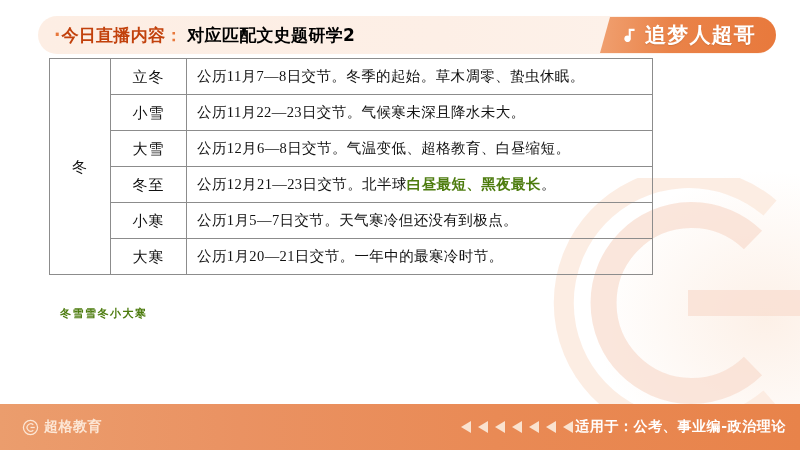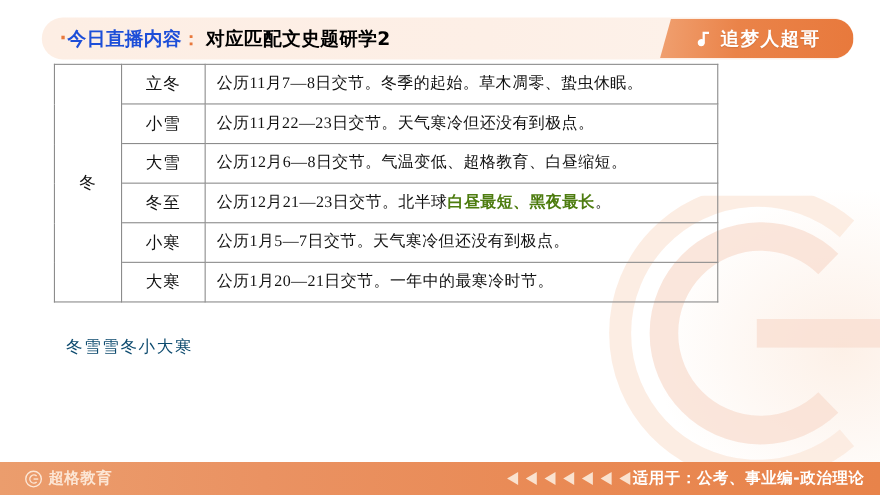--- a/index.html
+++ b/index.html
@@ -71,21 +71,21 @@
     font-family: "DejaVu Sans", "Liberation Sans", sans-serif;
   }
   .header-dot {
     color: #e8783c;
     font-size: 17px;
     font-weight: 700;
     margin-right: 1px;
     line-height: 1;
   }
   .header-label {
-    color: #1d4ed8;
+    color: #c2410c;
     font-size: 17px;
     font-weight: 700;
     letter-spacing: 0.3px;
   }
   .header-colon {
     color: #e8783c;
     font-size: 17px;
     font-weight: 700;
     margin: 0 5px 0 0;
   }
@@ -122,21 +122,21 @@
     font-family: "DejaVu Sans", "Liberation Sans", sans-serif;
   }
   .badge-note {
     width: 19px;
     height: 19px;
     flex: 0 0 auto;
   }
   .badge-note svg { display:block; width:100%; height:100%; }
   .badge-text {
     color: #ffffff;
-    font-size: 17px;
+    font-size: 21px;
     font-weight: 700;
     letter-spacing: 1.2px;
     text-shadow: 0 1px 1px rgba(185,95,45,0.45);
   }
 
   
   .term-table {
     position: absolute;
     left: 49px;
     top: 58px;
@@ -182,33 +182,33 @@
     font-weight: 700;
   }
 
   
   .mnemonic {
     position: absolute;
     left: 60px;
     top: 306px;
     z-index: 2;
     font-family: "Liberation Serif", "DejaVu Serif", serif;
-    font-size: 15px;
-    font-weight: 400;
-    color: #0c4a6e;
+    font-size: 11px;
+    font-weight: 700;
+    color: #4d7c0f;
     letter-spacing: 1.5px;
   }
 
   
   .footer {
     position: absolute;
     left: 0;
     bottom: 0;
     width: 800px;
-    height: 30px;
+    height: 46px;
     background: linear-gradient(90deg, #eb9d6d 0%, #ea9262 30%, #e98a55 62%, #e8834a 100%);
     z-index: 5;
     display: flex;
     align-items: center;
   }
   .footer-logo {
     display: flex;
     align-items: center;
     gap: 5px;
     margin-left: 22px;
@@ -298,21 +298,21 @@
 
   <table class="term-table">
     <tbody>
       <tr>
         <td class="season-cell" rowspan="6">冬</td>
         <td class="term-cell">立冬</td>
         <td class="desc-cell"><span>公历11月7—8日交节。冬季的起始。草木凋零、蛰虫休眠。</span></td>
       </tr>
       <tr>
         <td class="term-cell">小雪</td>
-        <td class="desc-cell"><span>公历11月22—23日交节。天气寒冷但还没有到极点。</span></td>
+        <td class="desc-cell"><span>公历11月22—23日交节。气候寒未深且降水未大。</span></td>
       </tr>
       <tr>
         <td class="term-cell">大雪</td>
         <td class="desc-cell"><span>公历12月6—8日交节。气温变低、超格教育、白昼缩短。</span></td>
       </tr>
       <tr>
         <td class="term-cell">冬至</td>
         <td class="desc-cell"><span>公历12月21—23日交节。北半球</span><span class="hl">白昼最短、黑夜最长</span><span>。</span></td>
       </tr>
       <tr>

